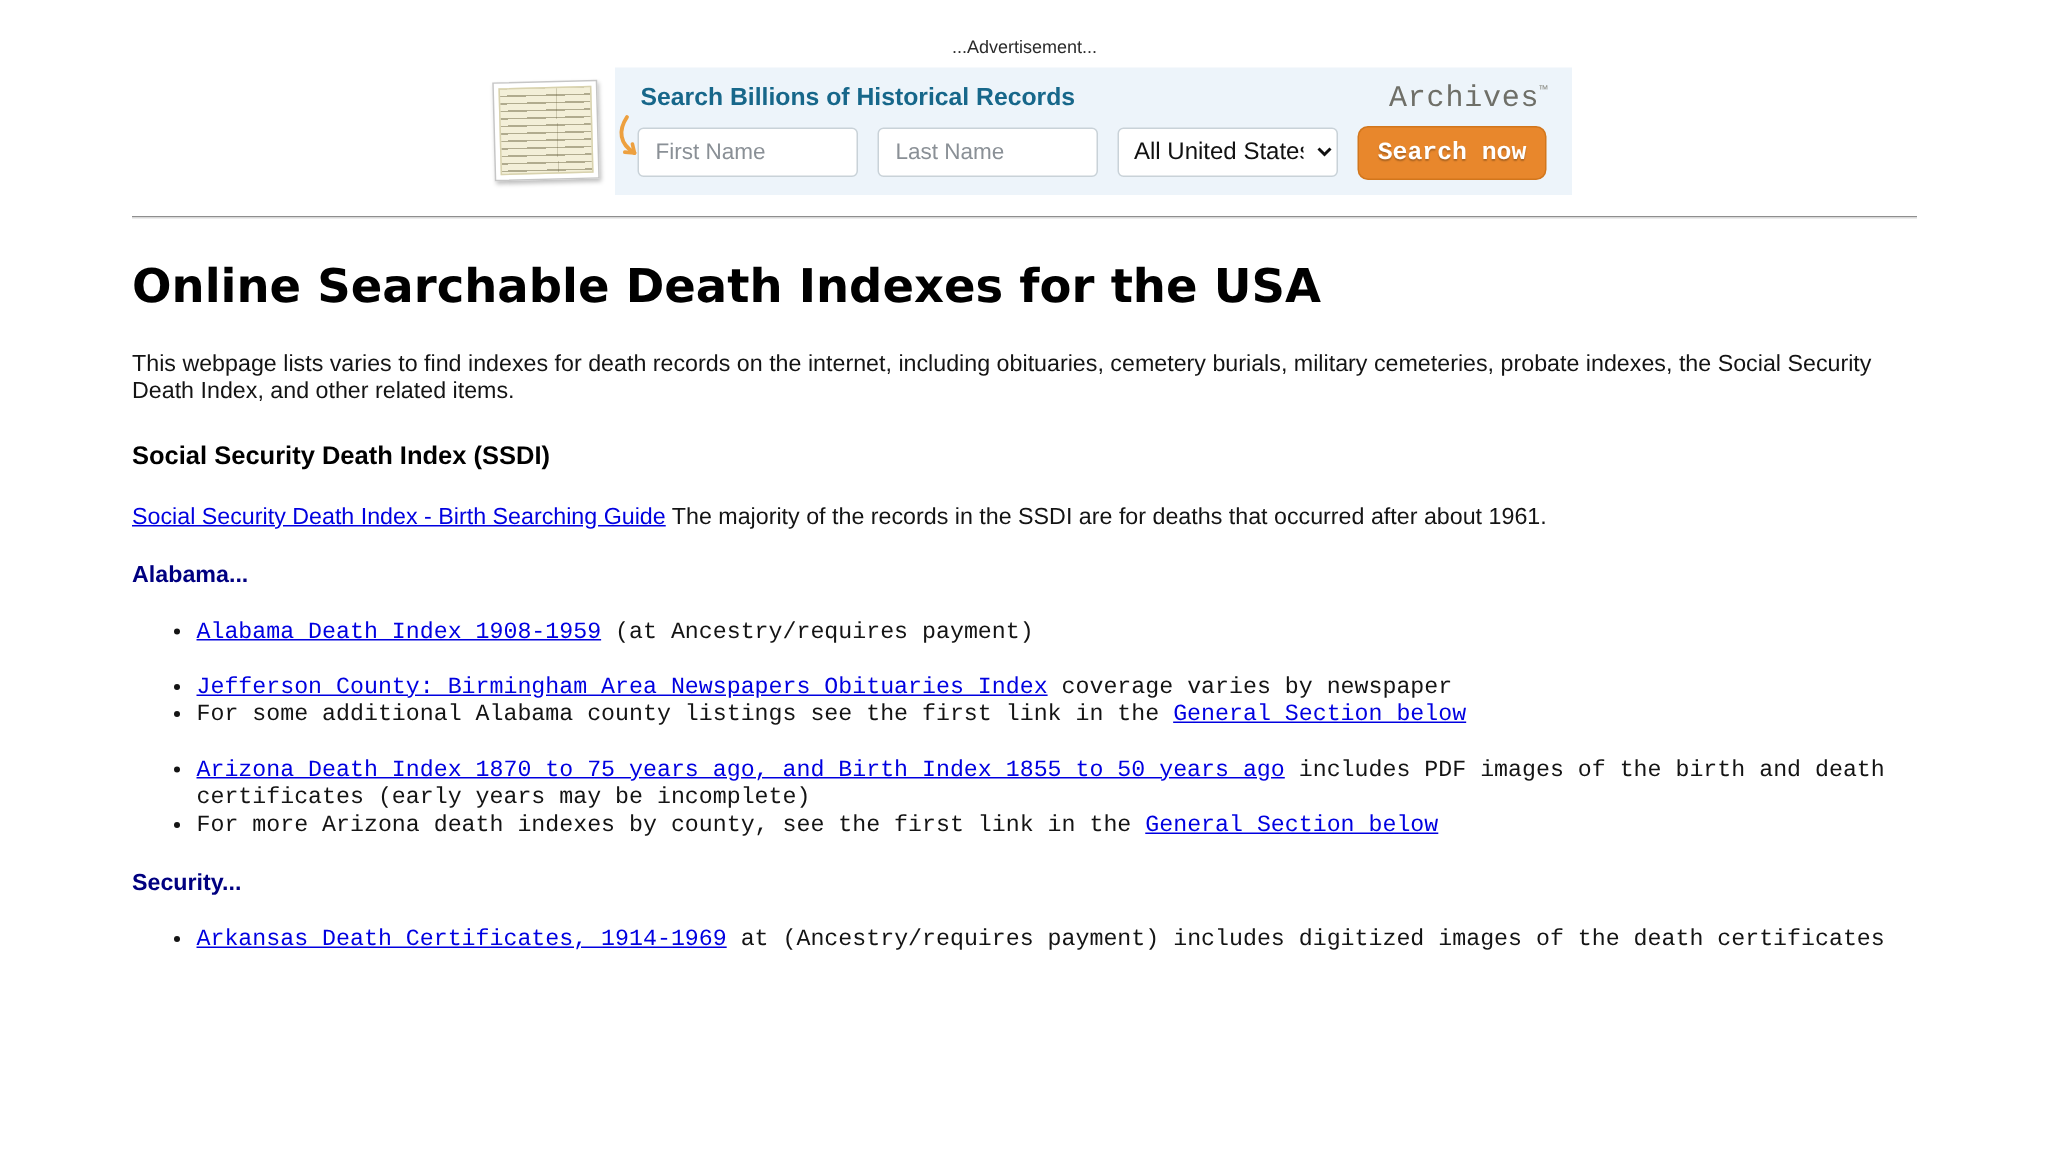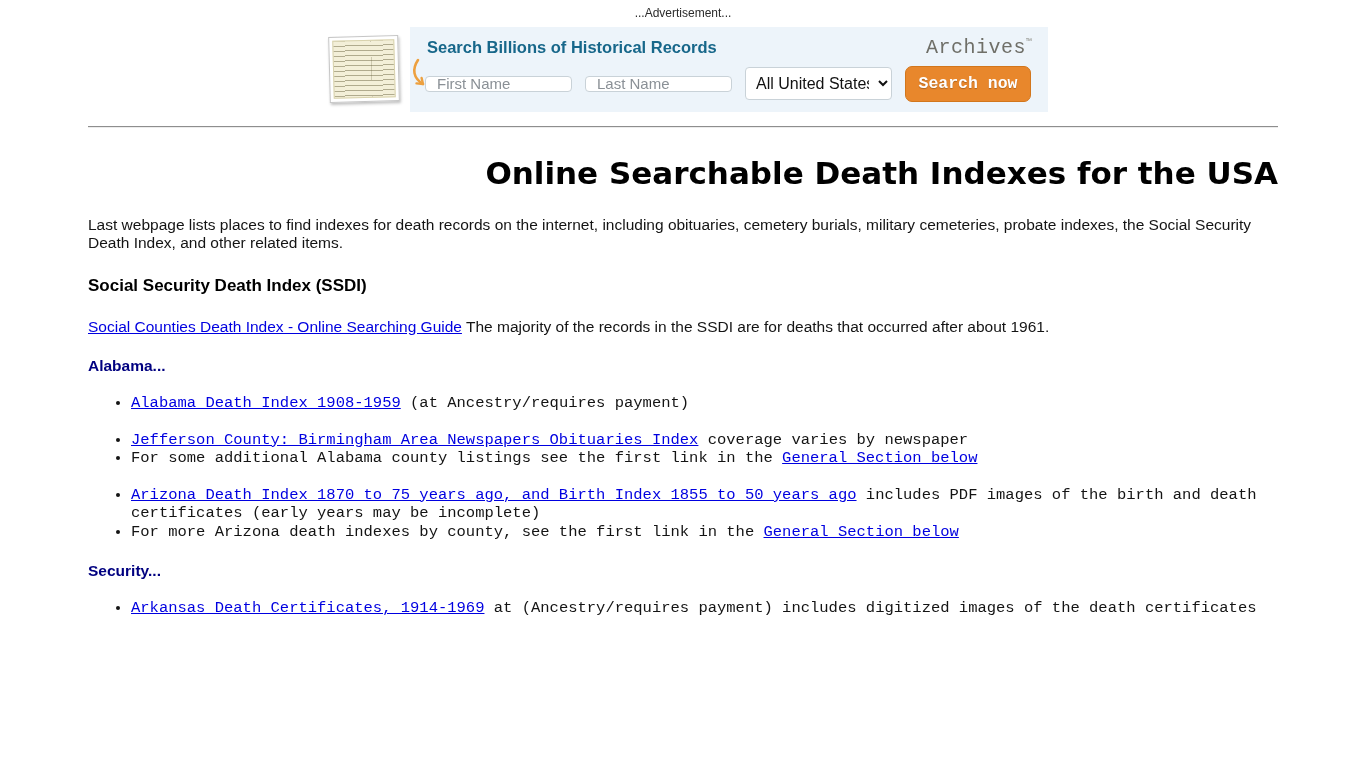--- a/index.html
+++ b/index.html
@@ -5,49 +5,49 @@
   :root {
     --panel-bg:#edf4fa; --heading-color:#17678a; --button-bg:#e8872c;
     --arrow-color:#eda03f; --link-color:#0000e0; --state-color:#000080;
   }
   * { box-sizing:border-box; }
   body { margin:0; background:#fff; color:#141414;
          font-family:"Liberation Sans", sans-serif; font-size:15.5px; line-height:18.5px; }
   .page { width:1366px; height:768px; overflow:hidden; background:#fff; }
 
   
-  .ad-label { text-align:center; font-size:12px; color:#2b2b2b; padding-top:4px; }
+  .ad-label { text-align:center; font-size:12px; color:#2b2b2b; padding-top:22px; }
   .ad-banner { width:730px; height:85px; margin:4px auto 0; display:flex; align-items:stretch; }
   .cert-wrap { width:92px; display:flex; align-items:center; justify-content:center; background:#fff; }
   .cert { width:70px; height:66px; background:#fff; border:1px solid #c6c6c6; padding:3px;
           transform:rotate(-1.5deg); box-shadow:1px 2px 3px rgba(0,0,0,.25); }
   .cert-inner { width:100%; height:100%; background:#f3efd8; border:1px solid #d8d2ae;
           background-image:repeating-linear-gradient(to bottom, transparent 0 4px, rgba(95,88,52,.45) 4px 5px),
                            linear-gradient(to right, transparent 0 62%, rgba(95,88,52,.25) 62% 63%, transparent 63%); }
   .ad-panel { position:relative; flex:1; background:var(--panel-bg); }
   .ad-heading { position:absolute; left:17px; top:11px; font-size:16.5px; font-weight:bold; color:var(--heading-color); }
   .brand { position:absolute; right:16px; top:7px; font-family:Liberation Mono, monospace;
            font-size:20px; color:#6f6f68; letter-spacing:.5px; }
   .brand sup { font-size:9px; color:#8a8a82; }
   .arrow { position:absolute; left:-1px; top:31px; color:var(--arrow-color); }
   .ad-form { position:absolute; left:15px; top:39px; display:flex; gap:13px; align-items:center; }
-  .ad-input { width:147px; height:16px; border:1px solid #c9d2d8; border-radius:4px; background:#fff;
+  .ad-input { width:147px; height:33px; border:1px solid #c9d2d8; border-radius:4px; background:#fff;
               padding:0 11px; font-size:15px; color:#333; font-family:inherit; }
   .ad-input::placeholder { color:#8a9096; }
   .ad-select { width:147px; height:33px; border:1px solid #c9d2d8; border-radius:4px; background:#fff;
                font-size:16px; color:#111; padding:0 6px; font-family:inherit; }
   .ad-button { width:126px; height:36px; background:var(--button-bg); color:#fff; font-weight:bold;
                font-size:16.5px; border:1px solid #d2761c; border-radius:7px; font-family:Liberation Mono, monospace;
                cursor:pointer; text-shadow:0 1px 1px rgba(0,0,0,.25); }
 
   hr.rule { height:0; border:none; border-top:1px solid #8e8e8e; border-bottom:1px solid #ececec; margin:14px 88px 0; }
 
   
   .content { margin:0 88px; }
-  h1.title { margin:28px 0 12px; text-align:right; font-family:"DejaVu Sans", sans-serif;
+  h1.title { margin:28px 0 12px; text-align:left; font-family:"DejaVu Sans", sans-serif;
              font-weight:bold; font-size:31px; line-height:35px; color:#000; }
   h2.subtitle { margin:26px 0 0; text-align:center; font-family:"Liberation Serif", serif;
                 font-weight:bold; font-size:25px; line-height:28px; color:#000; }
   p.intro { margin:25px 0 0; }
   h3.sec { margin:23px 0 0; font-size:17px; line-height:20px; color:#000; }
   p.seg { margin:22px 0 0; }
   h3.states-heading { margin:41px 0 0; }
   .state-name { margin:21px 0 0; font-weight:bold; color:var(--state-color); }
   ul.state-list { margin:18px 0 0; padding-left:43px; }
   ul.state-list li { margin:0;font-family:Liberation Mono, monospace; }
@@ -80,24 +80,24 @@
         <select class="ad-select"><option>All United States</option></select>
         <button class="ad-button">Search now</button>
       </div>
     </div>
   </div>
 
   <hr class="rule">
 
   <div class="content">
     <h1 class="title">Online Searchable Death Indexes for the USA</h1>
-    <p class="intro">Last webpage lists places to find indexes for death records on the internet, including obituaries, cemetery burials, military cemeteries, probate indexes, the Social Security Death Index, and other related items.</p>
+    <p class="intro">This webpage lists varies to find indexes for death records on the internet, including obituaries, cemetery burials, military cemeteries, probate indexes, the Social Security Death Index, and other related items.</p>
 
     <h3 class="sec">Social Security Death Index (SSDI)</h3>
-    <p class="seg"><a class="lnk" href="#">Social Counties Death Index - Online Searching Guide</a><span> The majority of the records in the SSDI are for deaths that occurred after about 1961.</span></p>
+    <p class="seg"><a class="lnk" href="#">Social Security Death Index - Birth Searching Guide</a><span> The majority of the records in the SSDI are for deaths that occurred after about 1961.</span></p>
 
 
     <div id="states">
         <p class="state-name">Alabama...</p>
         <ul class="state-list">
           <li class="gap"><a class="lnk" href="#">Alabama Death Index 1908-1959</a><span> (at Ancestry/requires payment)</span></li>
           <li><a class="lnk" href="#">Jefferson County: Birmingham Area Newspapers Obituaries Index</a><span> coverage varies by newspaper</span></li>
           <li><span>For some additional Alabama county listings see the first link in the </span><a class="lnk" href="#">General Section below</a></li>
         </ul>
         <ul class="state-list">

